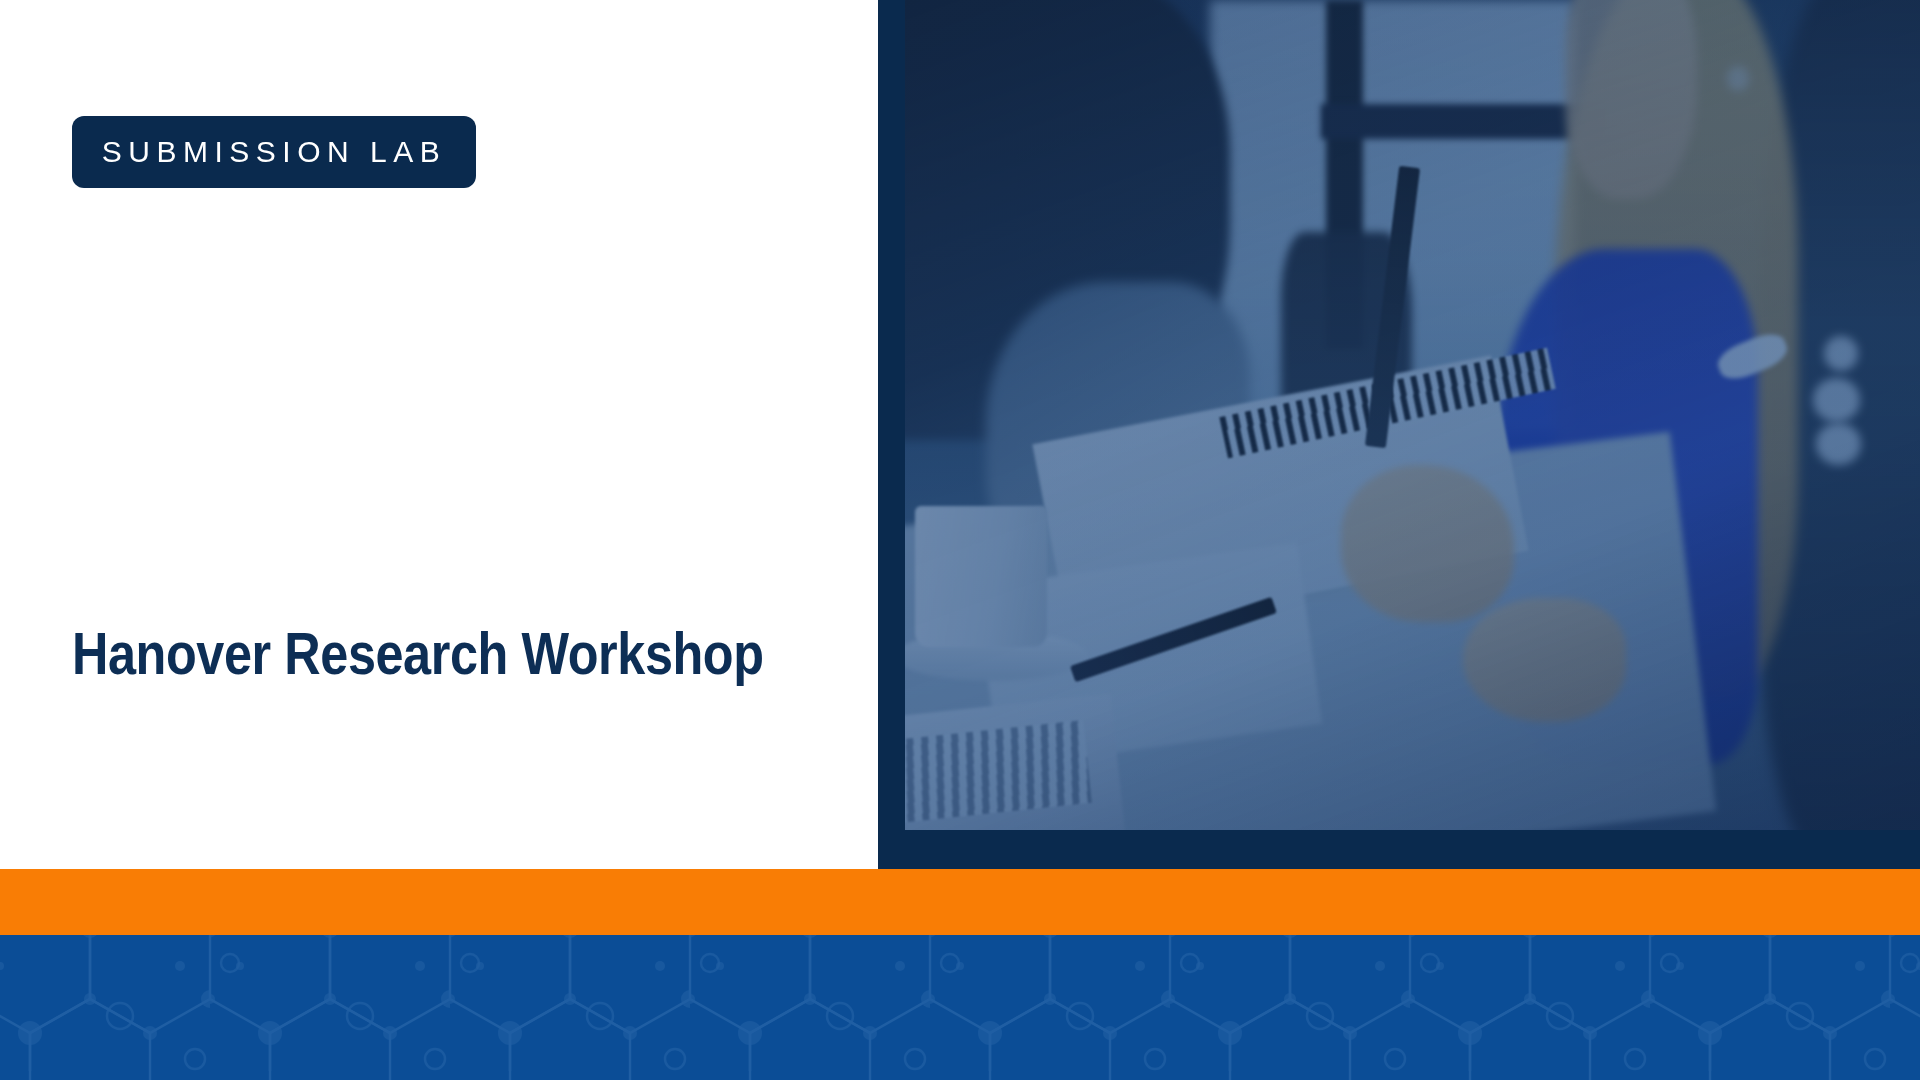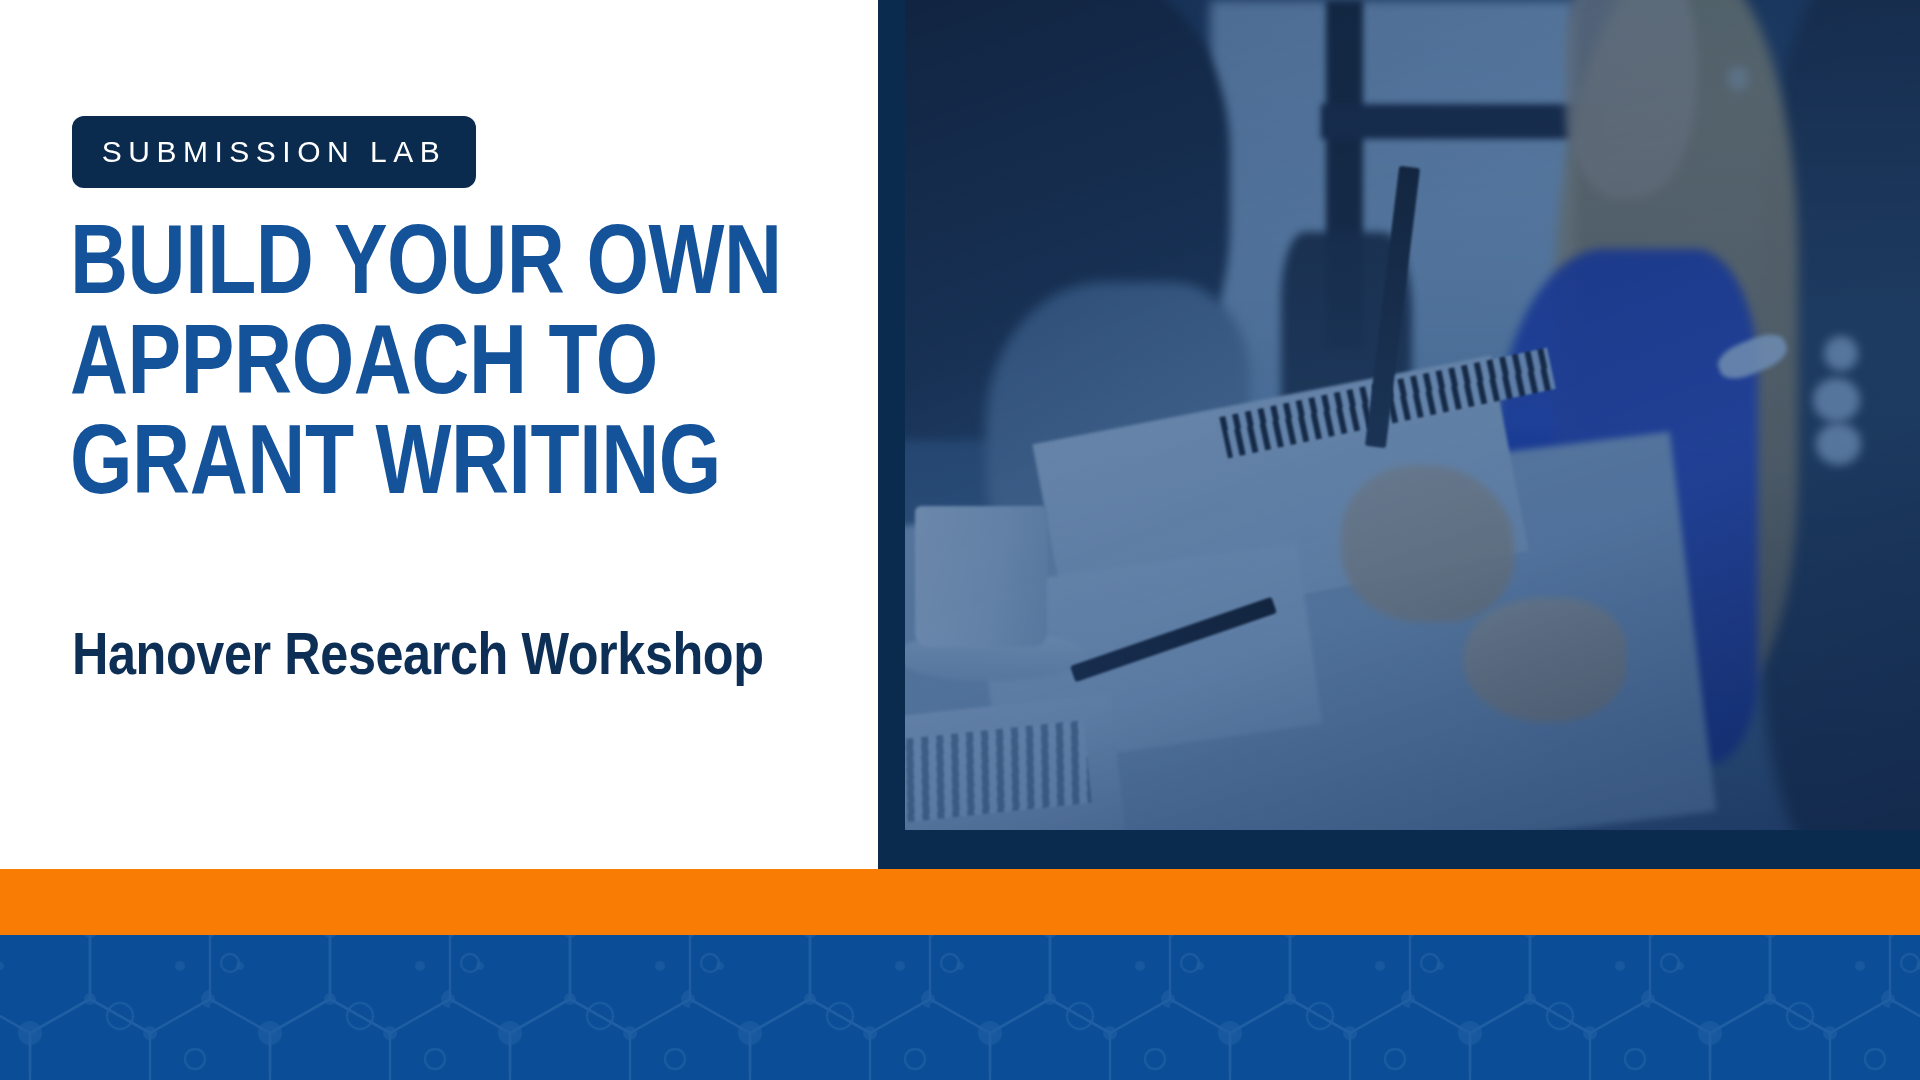--- a/index.html
+++ b/index.html
@@ -349,25 +349,20 @@
 <body>
 
 <div class="slide">
 
   <div class="left-panel">
 
     <div class="eyebrow-badge">
       <span class="eyebrow-badge-label">SUBMISSION LAB</span>
     </div>
 
-    <div class="headline">
-      <span class="headline-line">BUILD YOUR OWN</span>
-      <span class="headline-line">APPROACH TO</span>
-      <span class="headline-line">GRANT WRITING</span>
-    </div>
 
     <div class="subtitle">Hanover Research Workshop</div>
   </div>
 
   <div class="photo-frame">
     <div class="photo-stage">
       <div class="photo-scene">
         <div class="ph ph-window"></div>
         <div class="ph ph-mullion-v"></div>
         <div class="ph ph-mullion-h"></div>

